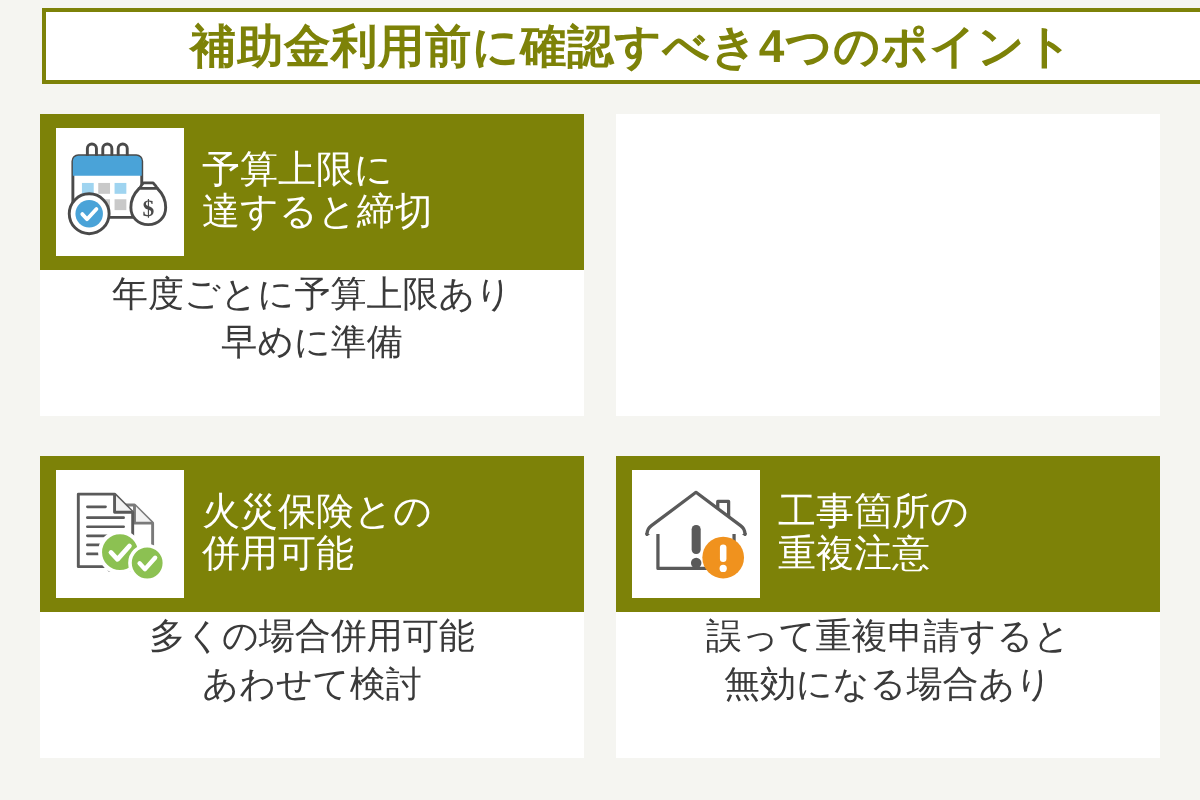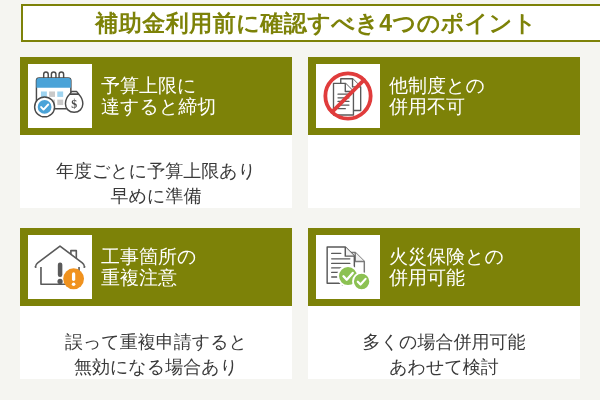--- a/index.html
+++ b/index.html
@@ -87,21 +87,21 @@
     font-weight: normal;
     line-height: 1.12;
     margin-left: 9px;
     flex: 1;
     text-align: left;
     white-space: pre-line;
   }
   .card-body {
     flex: 1;
     display: flex;
-    align-items: flex-end;
+    align-items: flex-start;
     justify-content: center;
     text-align: center;
     background: #ffffff;
   }
   .card-body-text {
     color: #3a3a3a;
     font-size: 18px;
     line-height: 1.35;
     white-space: pre-line;
     padding: 0 4px;
@@ -146,71 +146,20 @@
         <div class="card-header-title">予算上限に
 達すると締切</div>
       </div>
       <div class="card-body">
         <div class="card-body-text">年度ごとに予算上限あり
 早めに準備</div>
       </div>
     </div>
 
     <div class="card">
-      <div class="card-header">
-        <div class="icon-box">
-          <svg width="58" height="58" viewBox="0 0 64 64">
-            <g transform="translate(0,0)">
-              <path d="M24 13h13l9 9v26H24z" fill="#ffffff" stroke="#5a5a5a" stroke-width="1.5" stroke-linejoin="round"></path>
-              <path d="M37 13v9h9" fill="#ffffff" stroke="#5a5a5a" stroke-width="1.5" stroke-linejoin="round"></path>
-              <path d="M16 18h13l9 9v26H16z" fill="#ffffff" stroke="#5a5a5a" stroke-width="1.5" stroke-linejoin="round"></path>
-              <path d="M29 18v9h9" fill="#ffffff" stroke="#5a5a5a" stroke-width="1.5" stroke-linejoin="round"></path>
-              <g stroke="#5a5a5a" stroke-width="1.5" stroke-linecap="round">
-                <line x1="21" y1="30" x2="33" y2="30"></line>
-                <line x1="21" y1="34" x2="33" y2="34"></line>
-                <line x1="21" y1="38" x2="33" y2="38"></line>
-                <line x1="21" y1="42" x2="33" y2="42"></line>
-                <line x1="21" y1="46" x2="29" y2="46"></line>
-              </g>
-            </g>
-            <circle cx="32" cy="32" r="25" fill="none" stroke="#e03c3c" stroke-width="4.2"></circle>
-            <line x1="14.5" y1="49.5" x2="49.5" y2="14.5" stroke="#e03c3c" stroke-width="4.2" stroke-linecap="round"></line>
-          </svg>
-        </div>
-        <div class="card-header-title">他制度との
-併用不可</div>
-      </div>
-    </div>
-
-    <div class="card">
-      <div class="card-header">
-        <div class="icon-box">
-          <svg width="58" height="58" viewBox="0 0 64 64">
-            <path d="M44 14h6v13h-6z" fill="#ffffff" stroke="#5a5a5a" stroke-width="1.8" stroke-linejoin="round"></path>
-            <path d="M11 51V30h42v21z" fill="#ffffff" stroke="#5a5a5a" stroke-width="1.8" stroke-linejoin="round"></path>
-            <path d="M5 32L32 11l27 21" fill="none" stroke="#5a5a5a" stroke-width="2.1" stroke-linejoin="round" stroke-linecap="round"></path>
-            <path d="M5 32c0-2.3 1-3.6 2.4-4.6L32 9l24.6 18.4C58 28.4 59 29.7 59 32" fill="#ffffff" stroke="#5a5a5a" stroke-width="1.8" stroke-linejoin="round"></path>
-            <g fill="#5a5a5a">
-              <rect x="29.6" y="27" width="5" height="16" rx="2.4"></rect>
-              <circle cx="32.1" cy="48" r="2.9"></circle>
-            </g>
-            <circle cx="47" cy="45" r="11.5" fill="#f0921e"></circle>
-            <g fill="#ffffff">
-              <rect x="45.2" y="37.8" width="3.6" height="9.6" rx="1.8"></rect>
-              <circle cx="47" cy="51" r="2"></circle>
-            </g>
-          </svg>
-        </div>
-        <div class="card-header-title">工事箇所の
-重複注意</div>
-      </div>
-      <div class="card-body">
-        <div class="card-body-text">誤って重複申請すると
-無効になる場合あり</div>
-      </div>
     </div>
 
     <div class="card">
       <div class="card-header">
         <div class="icon-box">
           <svg width="58" height="58" viewBox="0 0 64 64">
             <path d="M26 16h14l10 10v26H26z" fill="#ffffff" stroke="#7a7a7a" stroke-width="1.6" stroke-linejoin="round"></path>
             <path d="M40 16v10h10" fill="#f2f2f2" stroke="#7a7a7a" stroke-width="1.6" stroke-linejoin="round"></path>
             <path d="M9 10h20l10 10v30H9z" fill="#ffffff" stroke="#5a5a5a" stroke-width="1.6" stroke-linejoin="round"></path>
             <path d="M29 10v10h10" fill="#f2f2f2" stroke="#5a5a5a" stroke-width="1.6" stroke-linejoin="round"></path>
@@ -230,14 +179,42 @@
         </div>
         <div class="card-header-title">火災保険との
 併用可能</div>
       </div>
       <div class="card-body">
         <div class="card-body-text">多くの場合併用可能
 あわせて検討</div>
       </div>
     </div>
 
+    <div class="card">
+      <div class="card-header">
+        <div class="icon-box">
+          <svg width="58" height="58" viewBox="0 0 64 64">
+            <path d="M44 14h6v13h-6z" fill="#ffffff" stroke="#5a5a5a" stroke-width="1.8" stroke-linejoin="round"></path>
+            <path d="M11 51V30h42v21z" fill="#ffffff" stroke="#5a5a5a" stroke-width="1.8" stroke-linejoin="round"></path>
+            <path d="M5 32L32 11l27 21" fill="none" stroke="#5a5a5a" stroke-width="2.1" stroke-linejoin="round" stroke-linecap="round"></path>
+            <path d="M5 32c0-2.3 1-3.6 2.4-4.6L32 9l24.6 18.4C58 28.4 59 29.7 59 32" fill="#ffffff" stroke="#5a5a5a" stroke-width="1.8" stroke-linejoin="round"></path>
+            <g fill="#5a5a5a">
+              <rect x="29.6" y="27" width="5" height="16" rx="2.4"></rect>
+              <circle cx="32.1" cy="48" r="2.9"></circle>
+            </g>
+            <circle cx="47" cy="45" r="11.5" fill="#f0921e"></circle>
+            <g fill="#ffffff">
+              <rect x="45.2" y="37.8" width="3.6" height="9.6" rx="1.8"></rect>
+              <circle cx="47" cy="51" r="2"></circle>
+            </g>
+          </svg>
+        </div>
+        <div class="card-header-title">工事箇所の
+重複注意</div>
+      </div>
+      <div class="card-body">
+        <div class="card-body-text">誤って重複申請すると
+無効になる場合あり</div>
+      </div>
+    </div>
+
   </div>
 </div>
 
 </body></html>

